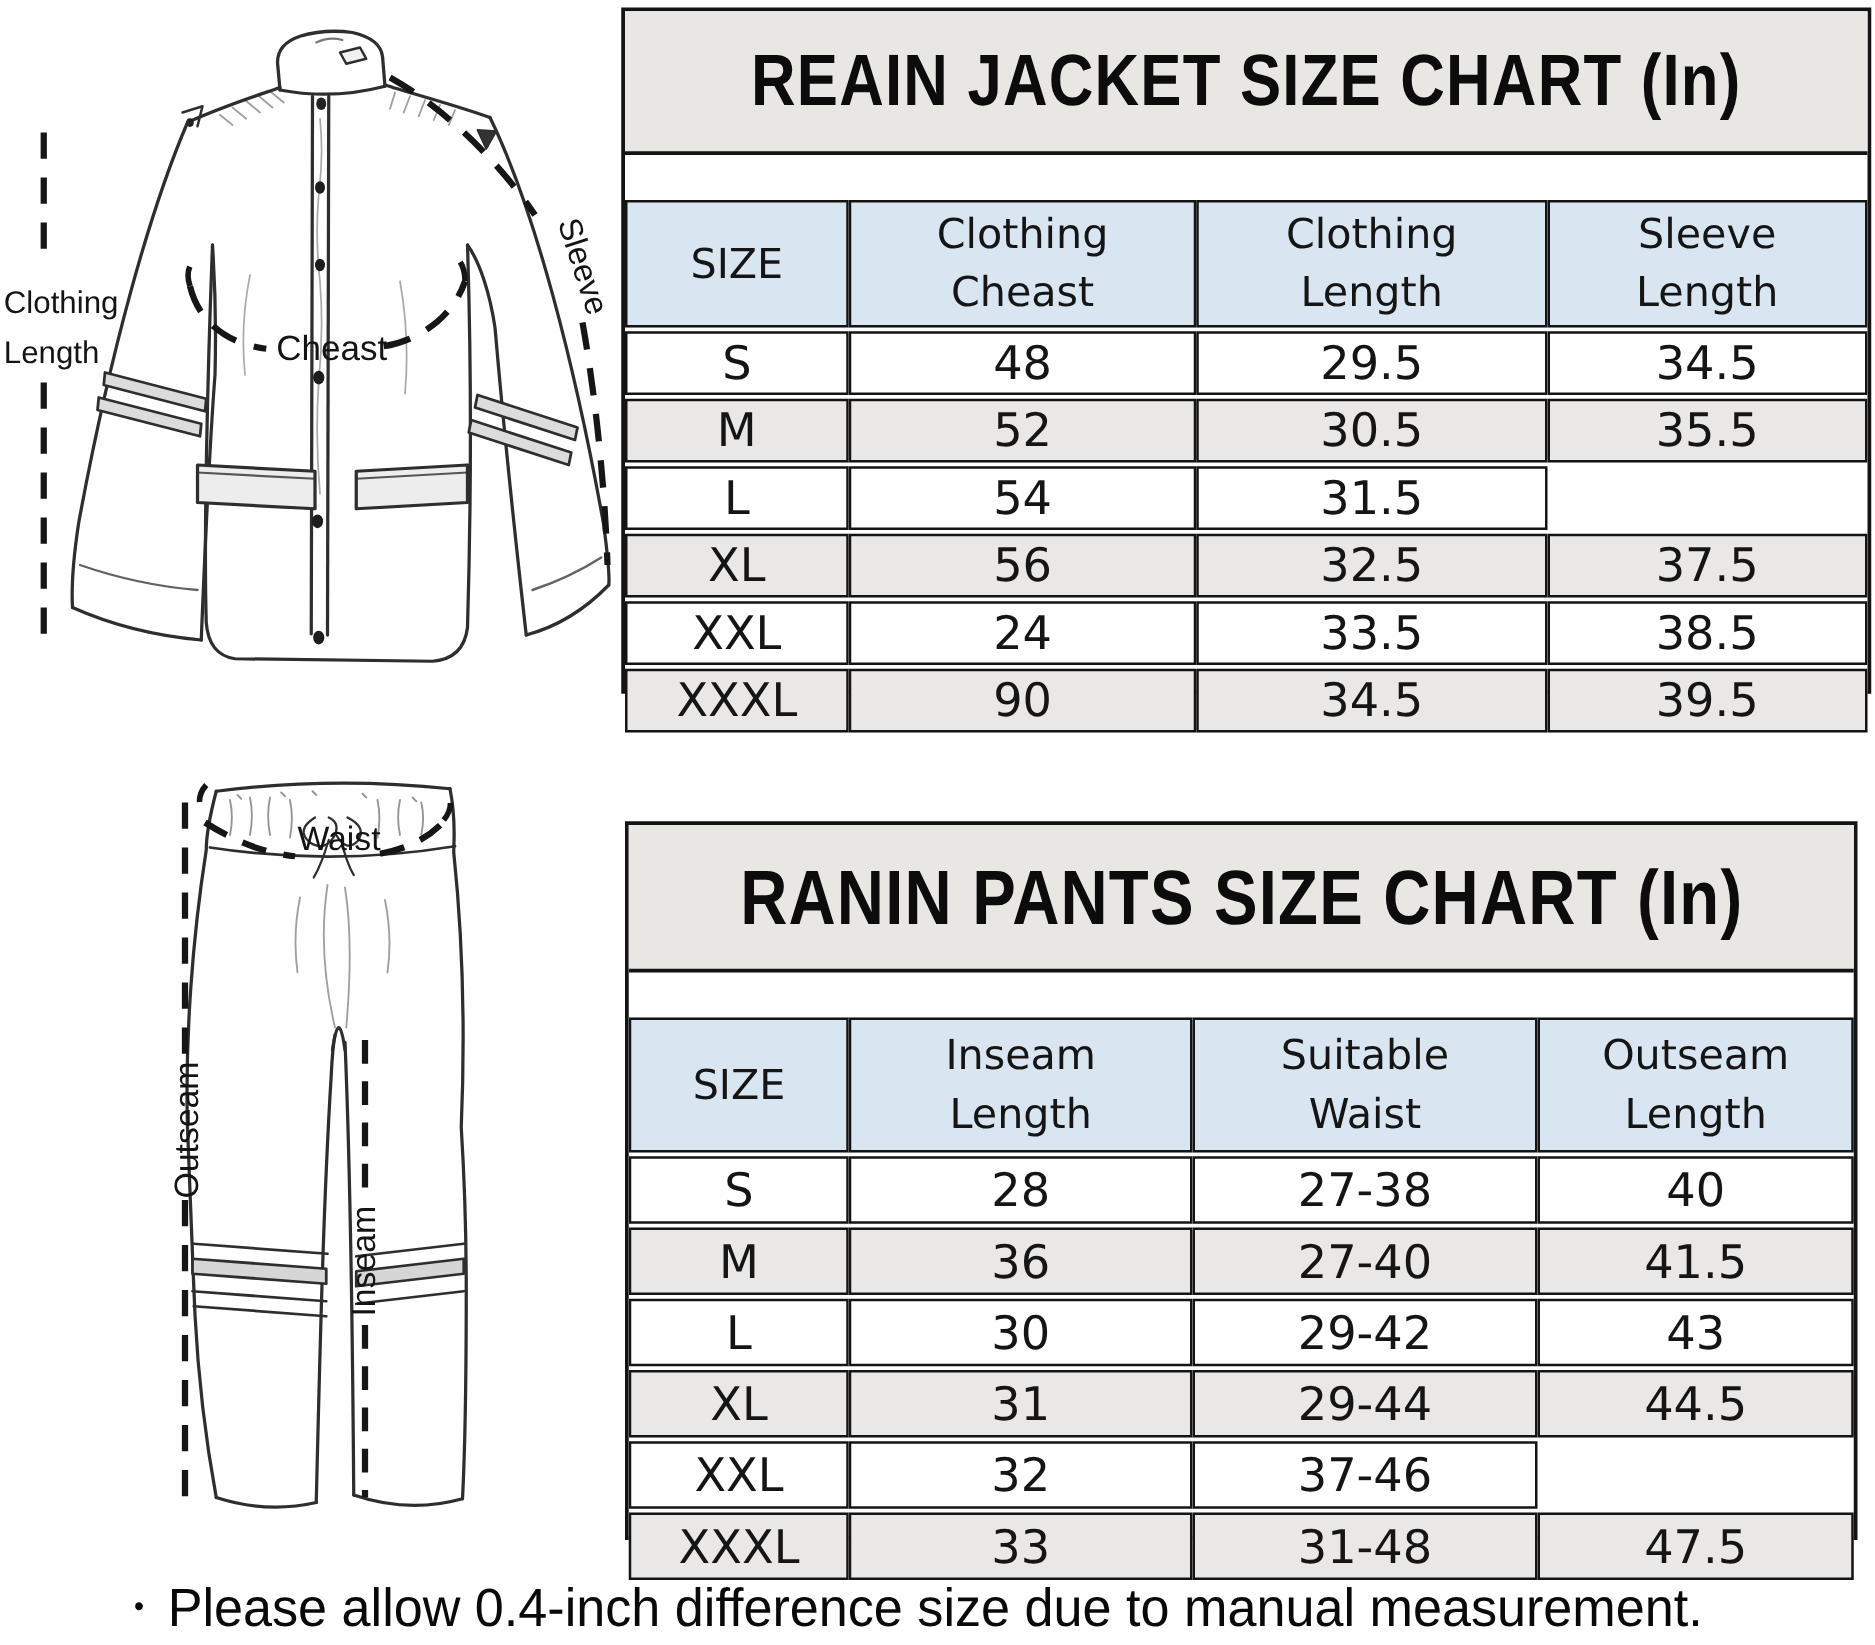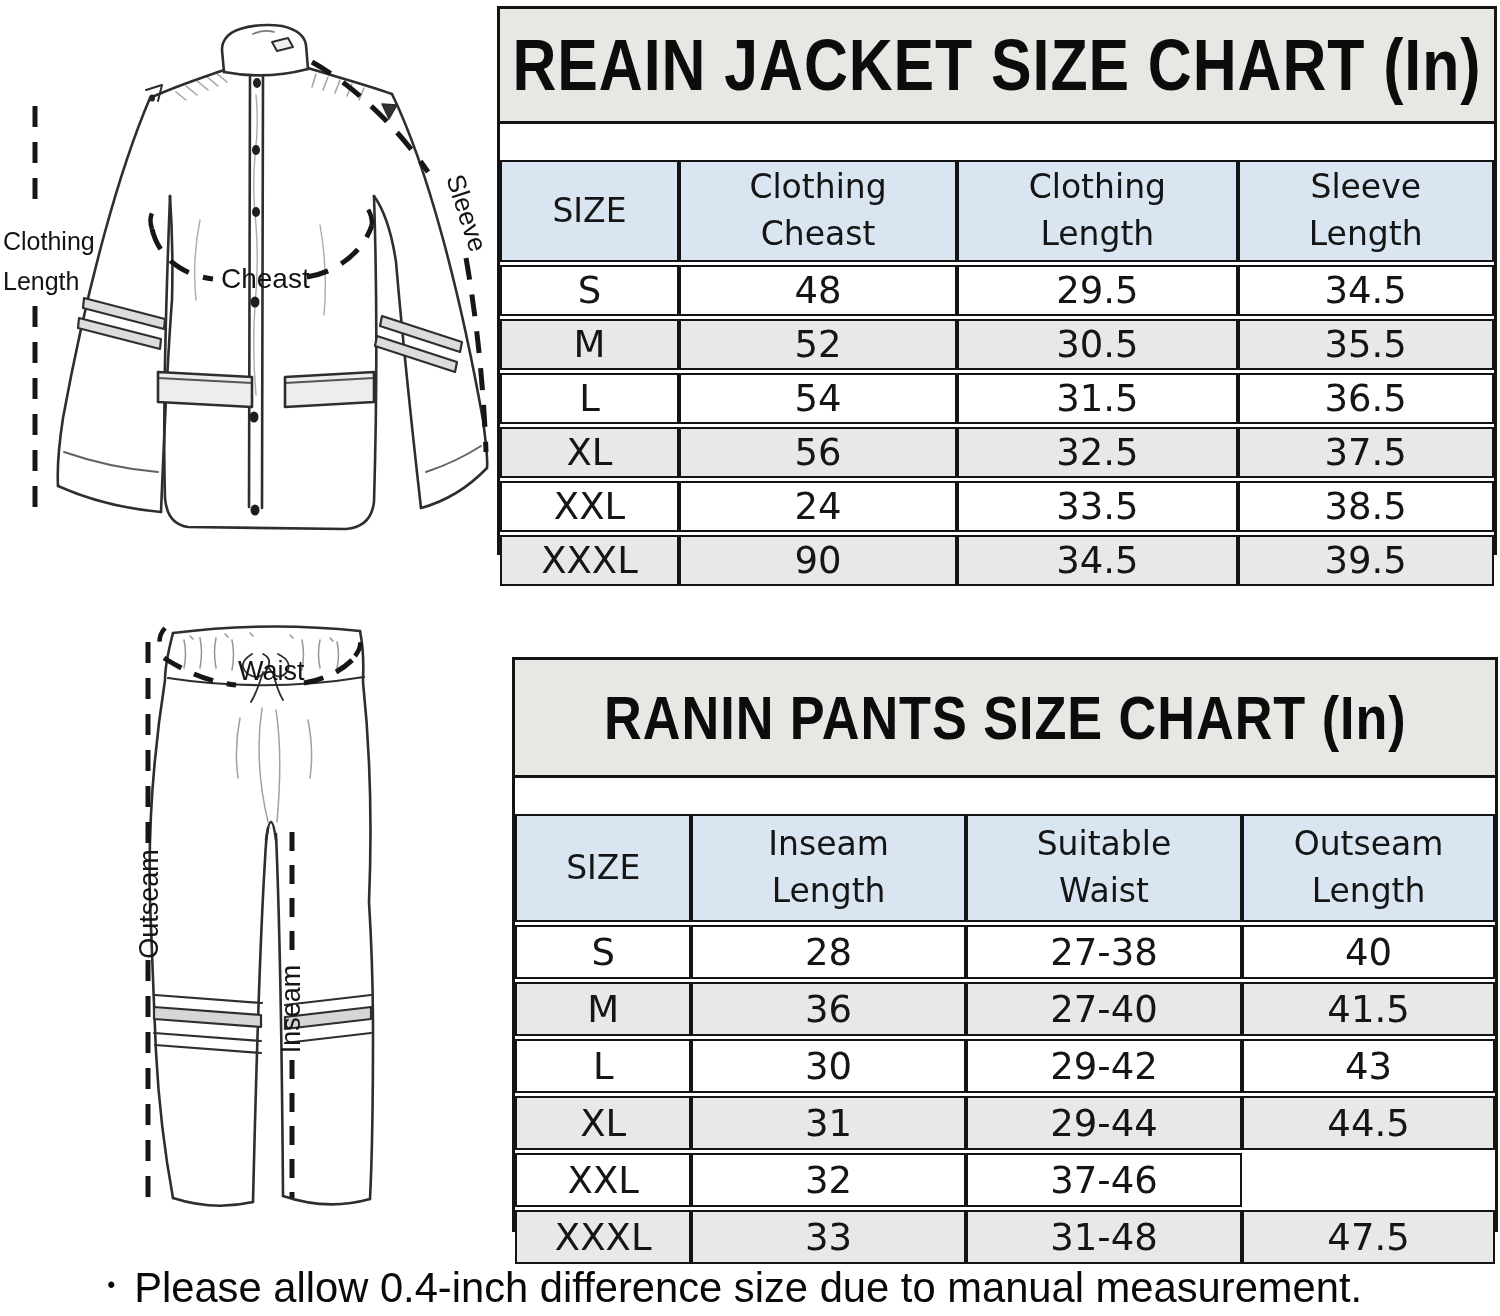--- a/index.html
+++ b/index.html
@@ -12,21 +12,21 @@
   html,body{margin:0;padding:0;background:#fff;}
   #stage{position:relative;width:1500px;height:1316px;background:#ffffff;overflow:hidden;
          font-family:"Liberation Sans",sans-serif;}
   svg{position:absolute;display:block;}
   svg text{font-family:"Liberation Sans",sans-serif;}
 
   .stable{position:absolute;border:3px solid var(--border);background:#fff;box-sizing:border-box;}
   .ttl{display:flex;align-items:center;justify-content:center;background:var(--title-bg);
        border-bottom:3px solid var(--border);font-weight:bold;color:#0c0c0c;}
   .ttl span{display:inline-block;transform:scale(0.95,1.12);letter-spacing:1px;white-space:nowrap;}
-  .jacket .ttl{height:112px;font-size:64px;}
+  .jacket .ttl{height:112px;font-size:52px;}
   .pants  .ttl{height:115px;font-size:55px;}
 
   .hrow,.trow{display:flex;width:100%;margin-top:36px;}
   .jacket .hrow{height:102px;}
   .pants  .hrow{height:108px;}
   .jacket .trow{height:51px;}
   .pants  .trow{height:54px;}
   .trow{margin-top:3px;}
 
   .cell{box-sizing:border-box;border:2px solid var(--border);display:flex;flex-direction:column;
@@ -214,21 +214,20 @@
       <div class="trow">
         <div class="cell dcell c1">M</div>
         <div class="cell dcell c2">52</div>
         <div class="cell dcell c3">30.5</div>
         <div class="cell dcell c4">35.5</div>
       </div>
       <div class="trow">
         <div class="cell dcell c1">L</div>
         <div class="cell dcell c2">54</div>
         <div class="cell dcell c3">31.5</div>
-        <div class="cell dcell c4">36.5</div>
       </div>
       <div class="trow">
         <div class="cell dcell c1">XL</div>
         <div class="cell dcell c2">56</div>
         <div class="cell dcell c3">32.5</div>
         <div class="cell dcell c4">37.5</div>
       </div>
       <div class="trow">
         <div class="cell dcell c1">XXL</div>
         <div class="cell dcell c2">24</div>
@@ -237,21 +236,21 @@
       </div>
       <div class="trow">
         <div class="cell dcell c1">XXXL</div>
         <div class="cell dcell c2">90</div>
         <div class="cell dcell c3">34.5</div>
         <div class="cell dcell c4">39.5</div>
       </div>
     </div>
   </div>
 
-  <div class="stable pants" style="left:512px;top:657px;width:986px;height:575px;">
+  <div class="stable pants" style="left:500px;top:657px;width:986px;height:575px;">
     <div class="ttl">
       <span>RANIN PANTS SIZE CHART (In)</span>
     </div>
     <div class="hrow">
       <div class="cell hcell c1">
         <div>SIZE</div>
           <div></div>
       </div>
       <div class="cell hcell c2">
         <div>Inseam</div>

